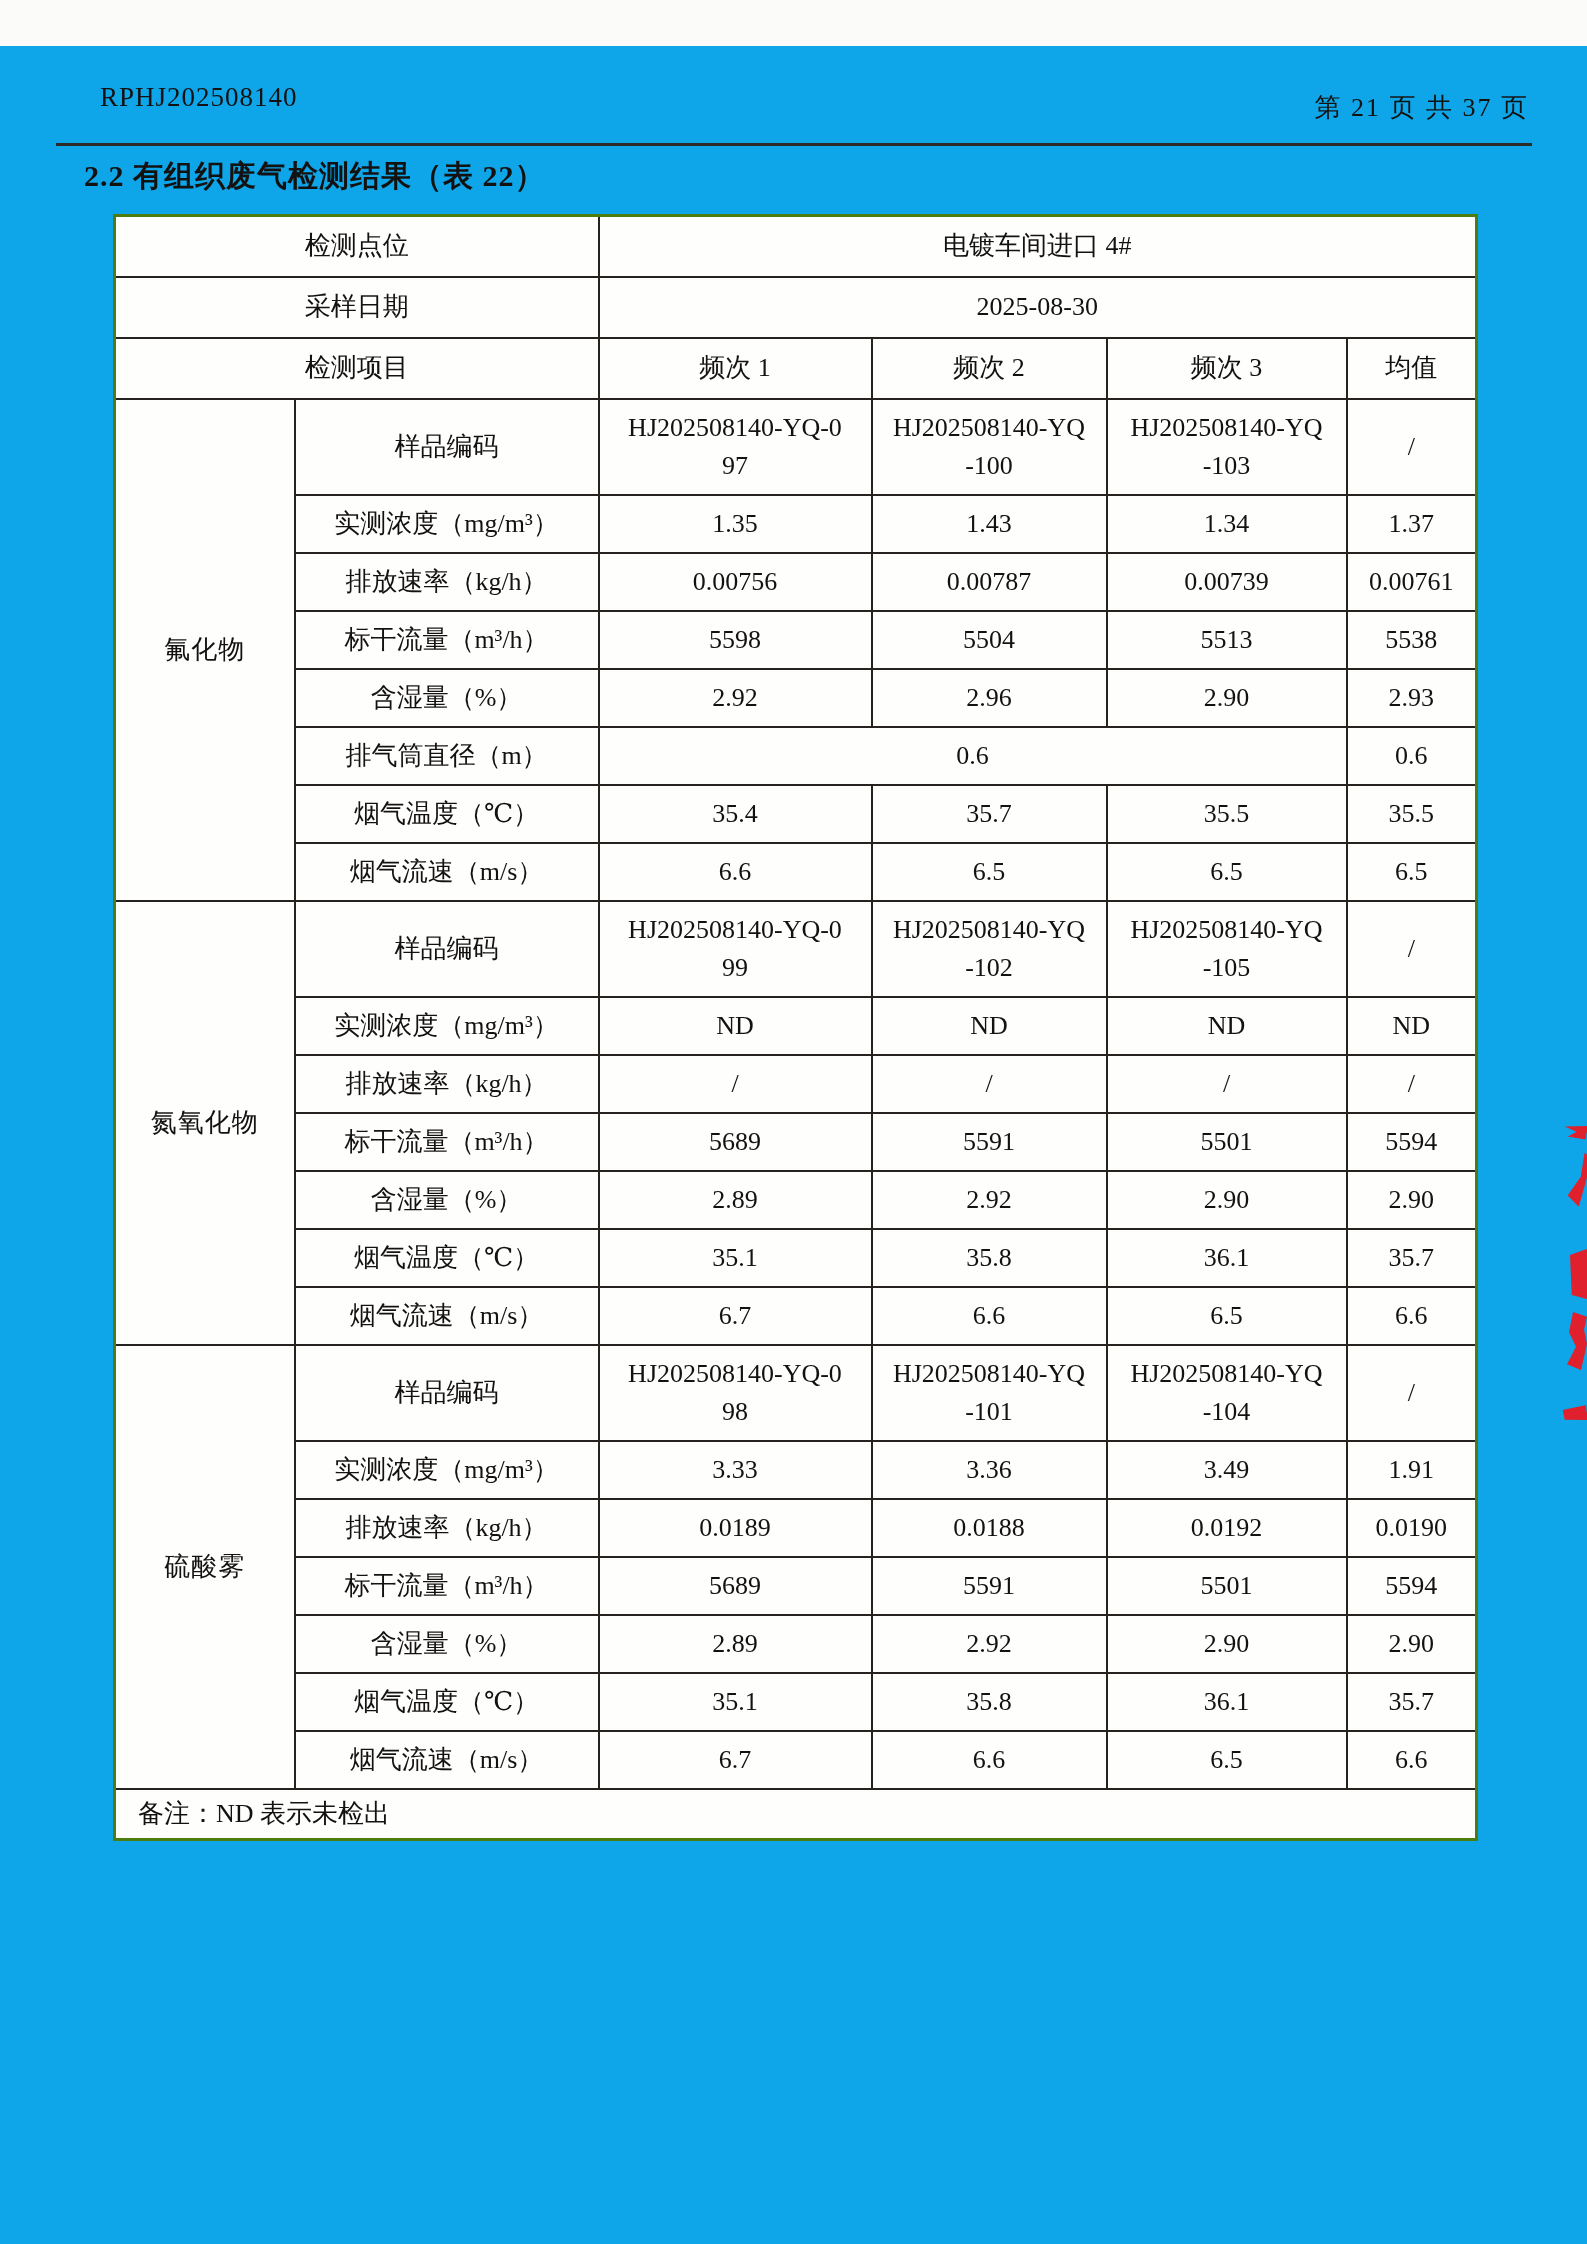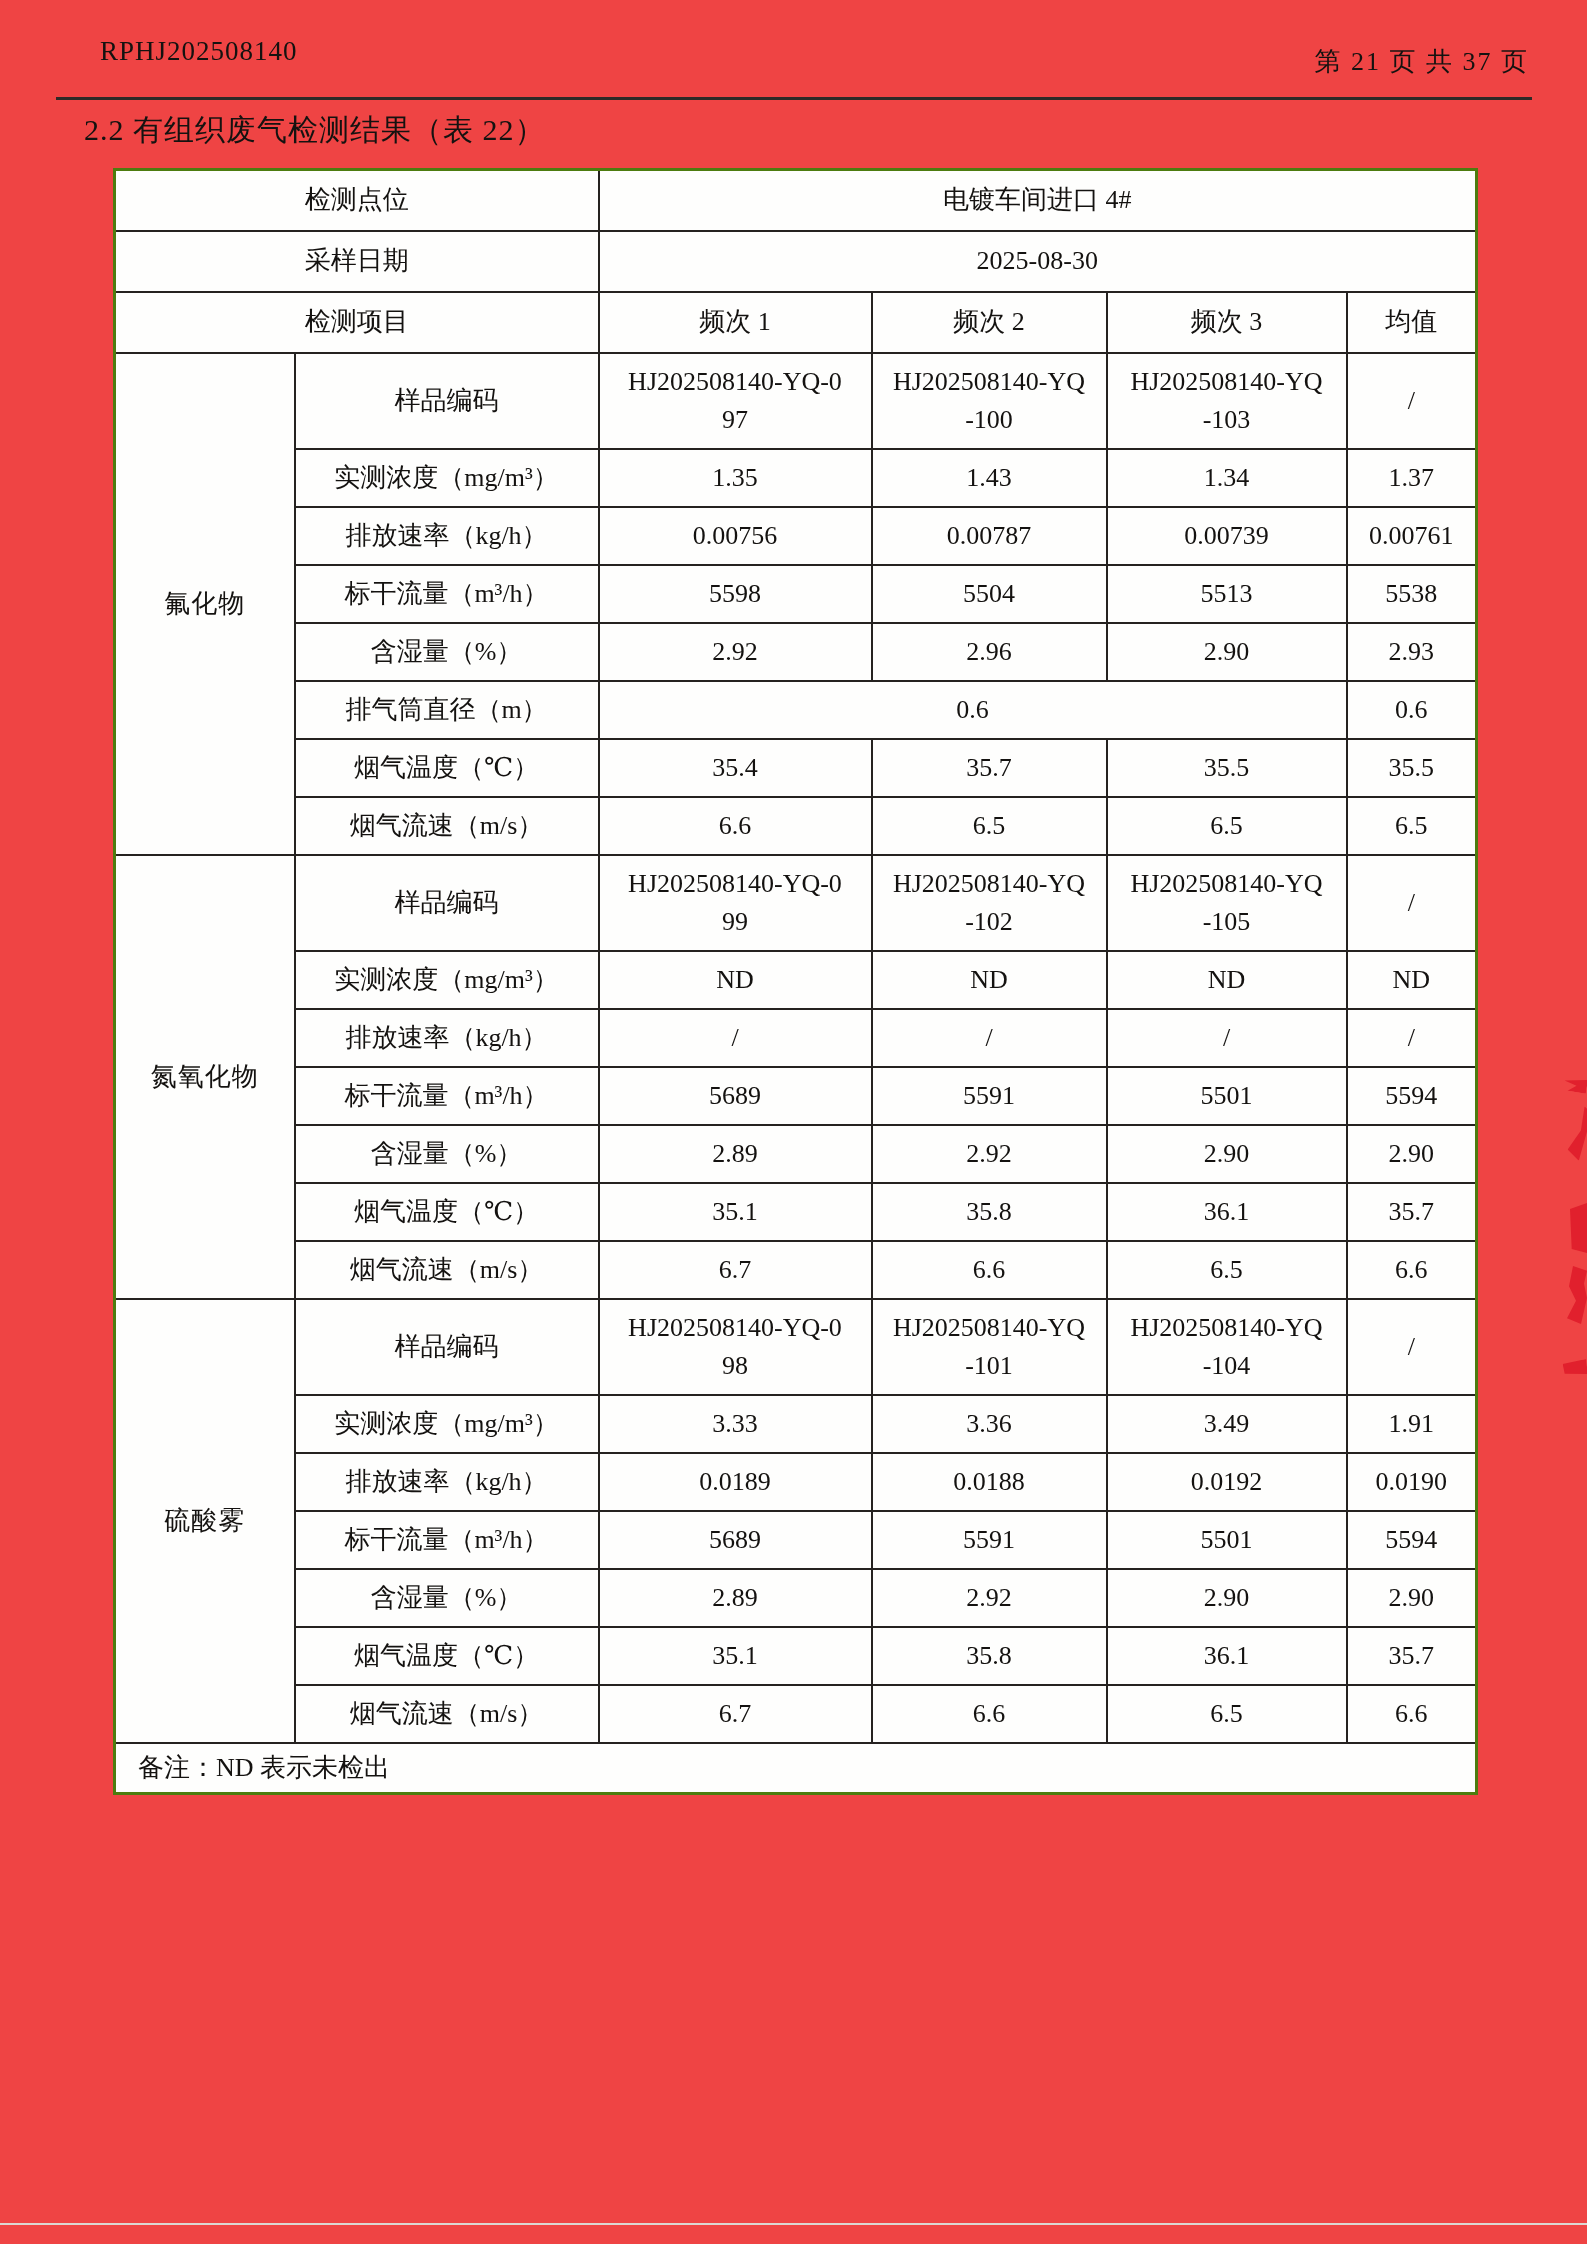--- a/index.html
+++ b/index.html
@@ -4,27 +4,27 @@
 <style>
   html,body{margin:0;padding:0;}
   body{
     width:1587px;height:2244px;
     background:#fbfbfa;
     font-family:"Liberation Serif","DejaVu Serif",serif;
     color:#141210;
     position:relative;
     overflow:hidden;
   }
-  .page{position:absolute;inset:0;background:#ef4444;}
+  .page{position:absolute;inset:0;background:#0ea5e9;margin-top:46px;}
 
   .hdr-left{position:absolute;left:100px;top:36px;font-size:27px;letter-spacing:1px;}
   .hdr-right{position:absolute;right:58px;top:44px;font-size:26px;letter-spacing:2px;}
   .hdr-rule{position:absolute;left:56px;right:55px;top:97px;height:3px;background:#2e2a27;}
 
-  .doc-title{position:absolute;left:84px;top:110px;font-size:30px;letter-spacing:1px;}
+  .doc-title{position:absolute;left:84px;top:110px;font-size:30px;letter-spacing:1px;font-weight:bold;}
 
   .tbl-wrap{position:absolute;left:113px;top:168px;}
   table{
     border-collapse:collapse;table-layout:fixed;width:1362px;
     background:#fefefd;border:3px solid #4d7c0f;
   }
   td{
     border:2px solid #252220;
     text-align:center;vertical-align:middle;
     font-size:26px;line-height:1.45;

